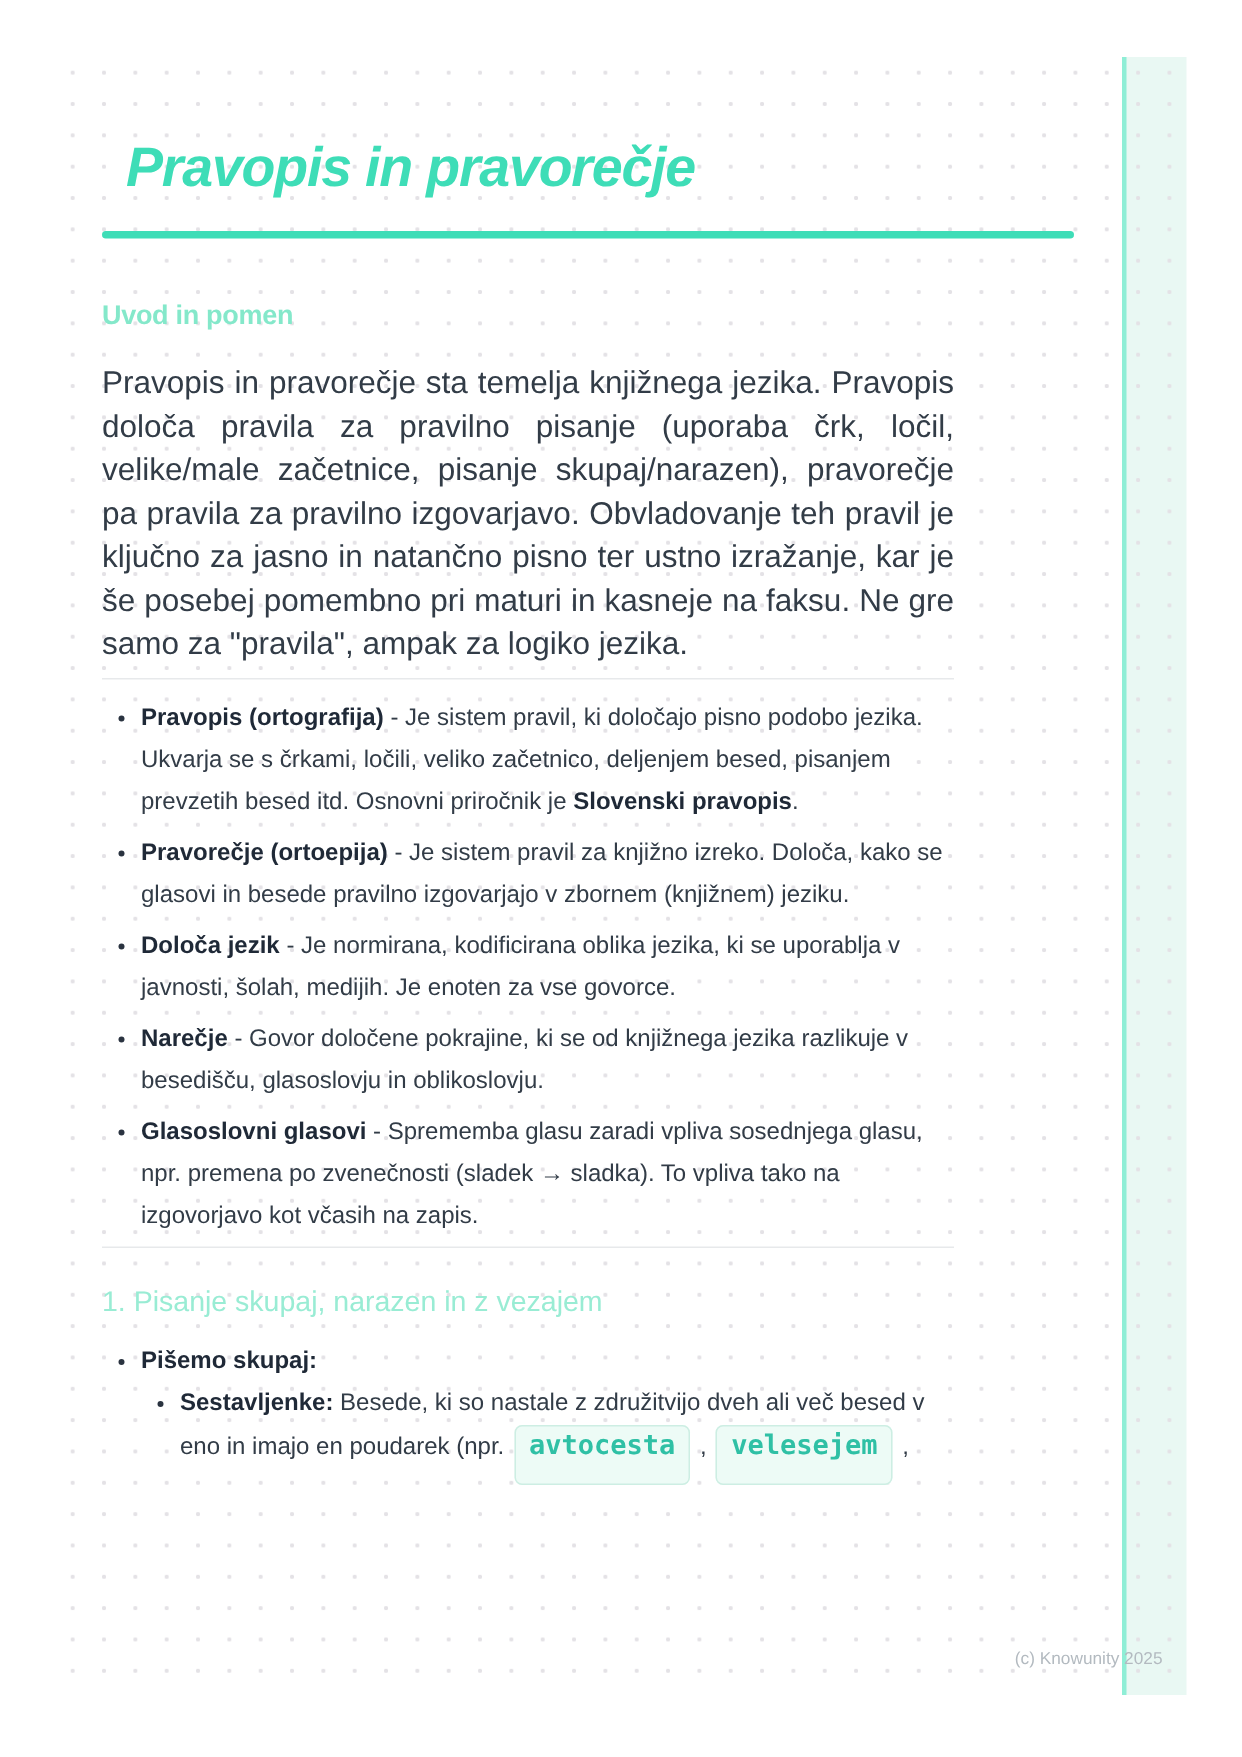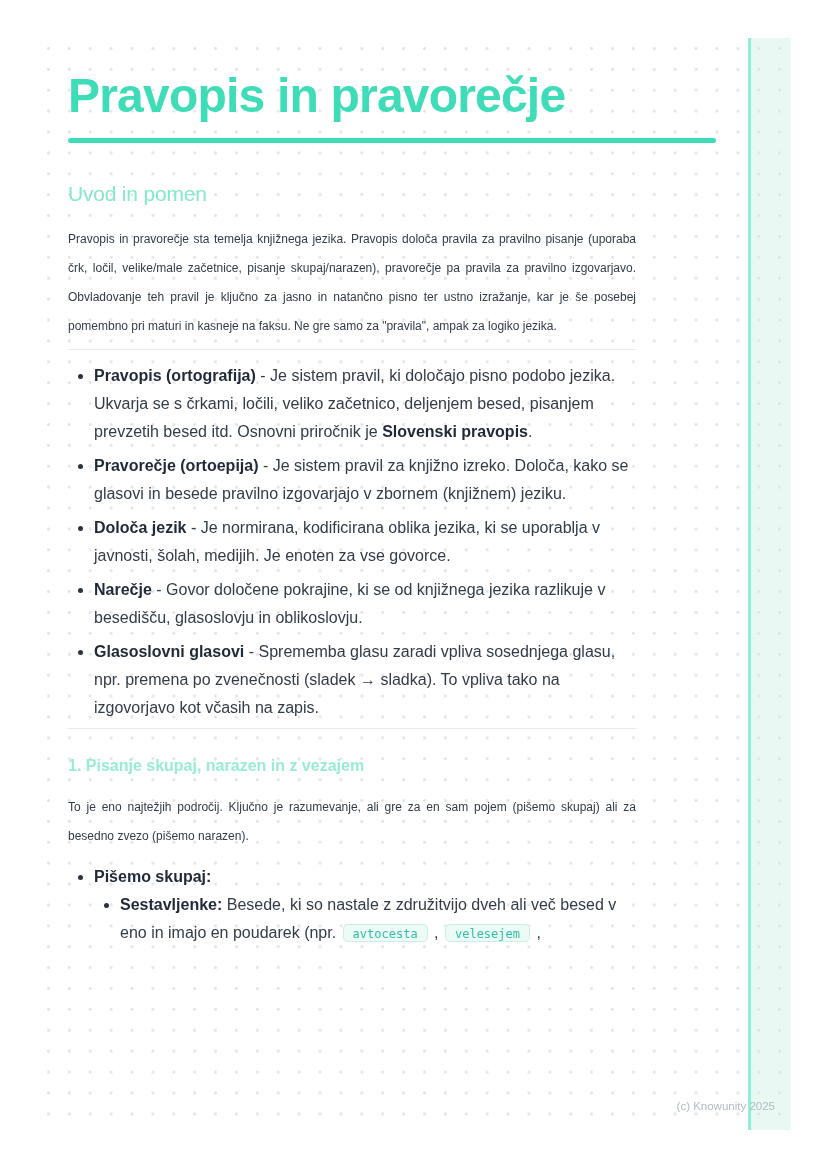--- a/index.html
+++ b/index.html
@@ -39,40 +39,40 @@
     position:absolute;left:44px;top:44px;width:744px;height:1074px;
     background-image:radial-gradient(circle,var(--dot) 1.3px,rgba(0,0,0,0) 1.5px);
     background-size:20.9px 20.9px;
     background-position:-6px -6px;
     z-index:1;pointer-events:none;
   }
   .content{
     position:absolute;left:68px;top:72px;width:568px;z-index:2;
   }
   h1{
-    margin:0;font-size:48px;line-height:48px;font-weight:800;
-    letter-spacing:-0.8px;color:var(--accent);
+    margin:16px;font-size:37px;line-height:48px;font-weight:800;
+    letter-spacing:-0.8px;color:var(--accent);font-style:italic;
   }
   .title-rule{
     margin-top:18px;width:648px;height:5px;border-radius:3px;
     background:var(--accent);
   }
   h2{
-    margin:0;font-size:21px;line-height:30px;font-weight:400;
+    margin:0;font-size:18px;line-height:30px;font-weight:700;
     letter-spacing:-0.2px;color:var(--accent-light);
   }
   #h2-intro{margin-top:36px;}
   #h2-terms{margin-top:28px;}
   #h2-rules{margin-top:22px;}
   h3{
-    margin:24px 0 0;font-size:16px;line-height:26px;font-weight:700;
+    margin:24px 0 0;font-size:19px;line-height:26px;font-weight:400;
     color:var(--accent-lighter);
   }
   p{
-    margin:16px 0 0;font-size:12px;line-height:29px;
+    margin:16px 0 0;font-size:21px;line-height:29px;
     text-align:justify;color:var(--body-text);
   }
   p.p2{margin-top:14px;}
   hr{
     border:none;border-top:1px solid var(--divider);
     margin:8px 0 0;width:100%;height:0;
   }
   hr.hr2{margin-top:6px;}
   ul{
     margin:12px 0 0;padding-left:26px;list-style:disc;
@@ -80,27 +80,28 @@
   ul.sub{margin:0;padding-left:26px;}
   li{
     font-size:16px;line-height:28px;margin-top:6px;
     color:var(--body-text);
   }
   ul.sub > li{margin-top:0;list-style:disc;}
   li::marker{color:#2a3340;}
   strong{font-weight:700;color:var(--bold-text);}
   code.chip{
     font-family:"DejaVu Sans Mono","Liberation Mono",monospace;
-    font-size:12px;color:var(--code-text);
+    font-size:18px;color:var(--code-text);
     background:var(--code-bg);
     border:1px solid var(--code-border);
     border-radius:5px;
-    padding:2px 9px 0;
+    padding:2px 9px 15px;
     margin:0 2px;
     white-space:nowrap;
+    font-weight:bold;
   }
   .footer{
     position:absolute;top:1100px;right:53px;
     font-size:11.5px;color:var(--footer-text);z-index:3;text-align:right;
   }
 </style>
 </head>
 <body>
 
 <div class="page">
@@ -120,21 +121,20 @@
       <li><strong>Pravopis (ortografija)</strong> - Je sistem pravil, ki določajo pisno podobo jezika. Ukvarja se s črkami, ločili, veliko začetnico, deljenjem besed, pisanjem prevzetih besed itd. Osnovni priročnik je <strong>Slovenski pravopis</strong>.</li>
       <li><strong>Pravorečje (ortoepija)</strong> - Je sistem pravil za knjižno izreko. Določa, kako se glasovi in besede pravilno izgovarjajo v zbornem (knjižnem) jeziku.</li>
       <li><strong>Določa jezik</strong> - Je normirana, kodificirana oblika jezika, ki se uporablja v javnosti, šolah, medijih. Je enoten za vse govorce.</li>
       <li><strong>Narečje</strong> - Govor določene pokrajine, ki se od knjižnega jezika razlikuje v besedišču, glasoslovju in oblikoslovju.</li>
       <li><strong>Glasoslovni glasovi</strong> - Sprememba glasu zaradi vpliva sosednjega glasu, npr. premena po zvenečnosti (sladek → sladka). To vpliva tako na izgovorjavo kot včasih na zapis.</li>
     </ul>
 
     <hr class="hr2">
 
     <h3>1. Pisanje skupaj, narazen in z vezajem</h3>
-    <p class="p2">To je eno najtežjih področij. Ključno je razumevanje, ali gre za en sam pojem (pišemo skupaj) ali za besedno zvezo (pišemo narazen).</p>
 
     <ul>
       <li>
         <span><strong>Pišemo skupaj:</strong></span>
         <ul class="sub">
           <li><strong>Sestavljenke:</strong> Besede, ki so nastale z združitvijo dveh ali več besed v eno in imajo en poudarek (npr. <code class="chip">avtocesta</code> , <code class="chip">velesejem</code> ,</li>
         </ul>
       </li>
     </ul>
   </div>

